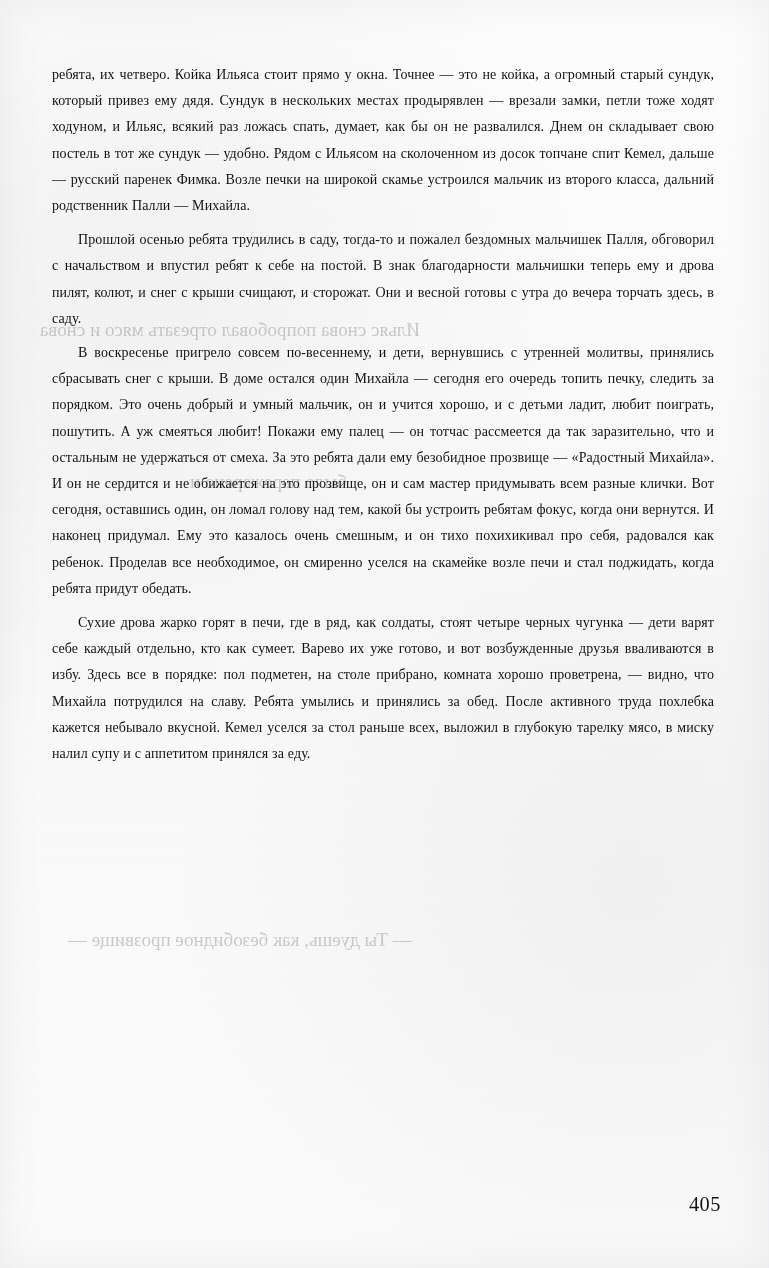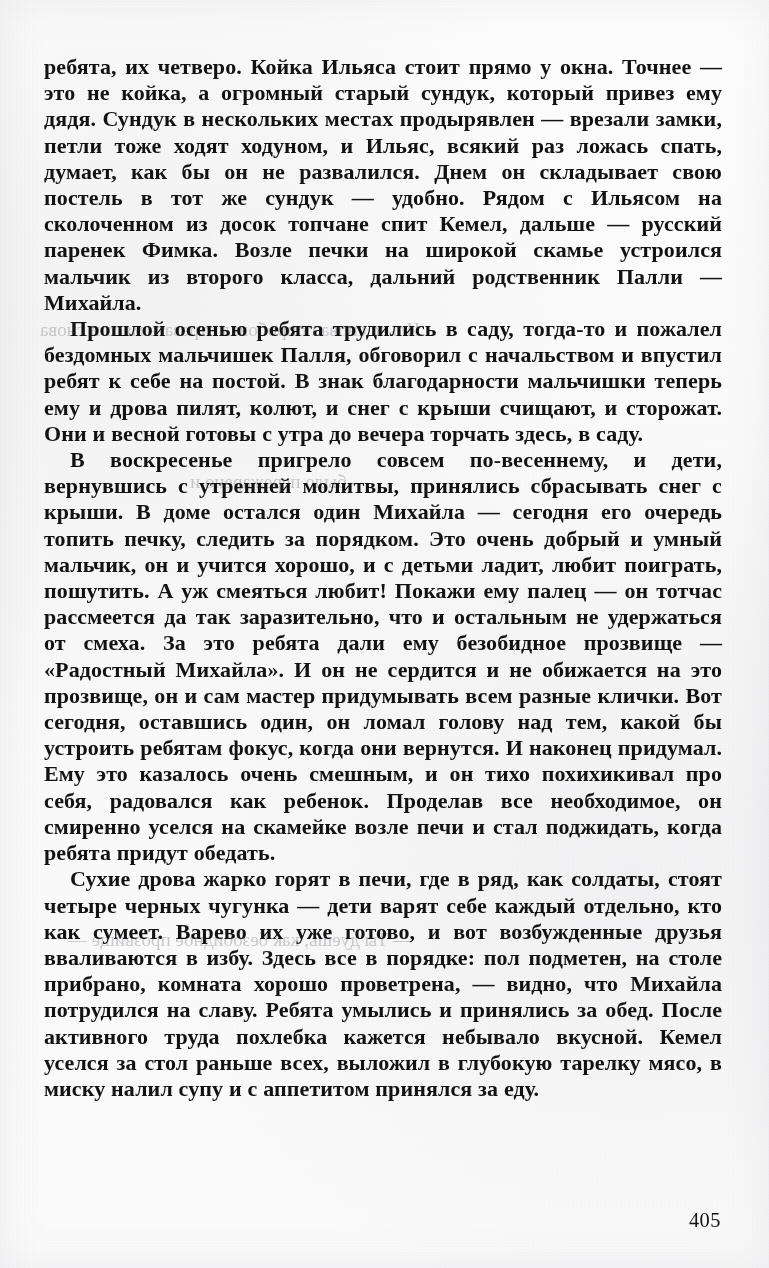--- a/index.html
+++ b/index.html
@@ -37,29 +37,28 @@
   }
 
   .text-column {
     position: absolute;
     left: 44px;
     top: 54px;
     width: 678px;
   }
 
   p {
-    margin: 0;
-    font-size: 22px;
+    margin: 8px;
+    font-size: 14px;
     line-height: 26.2px;
     text-align: justify;
     text-justify: inter-word;
     color: #131313;
     letter-spacing: 0.1px;
     word-spacing: 0.2px;
-    font-weight: bold;
   }
   p + p {
     text-indent: 26px;
   }
   p.first {
     text-indent: 0;
   }
 
   
   .bleed {
@@ -73,21 +72,21 @@
     user-select: none;
     transform: scaleX(-1);
   }
   .bleed.b1 { left: 40px;  top: 318px; }
   .bleed.b2 { left: 190px; top: 470px; }
   .bleed.b3 { left: 68px;  top: 928px; }
 
   .page-number {
     position: absolute;
     right: 48px;
-    bottom: 36px;
+    bottom: 52px;
     font-size: 20.4px;
     color: #131313;
     letter-spacing: 0.5px;
   }
 
   
   .edge-shade {
     position: absolute;
     inset: 0;
     pointer-events: none;

